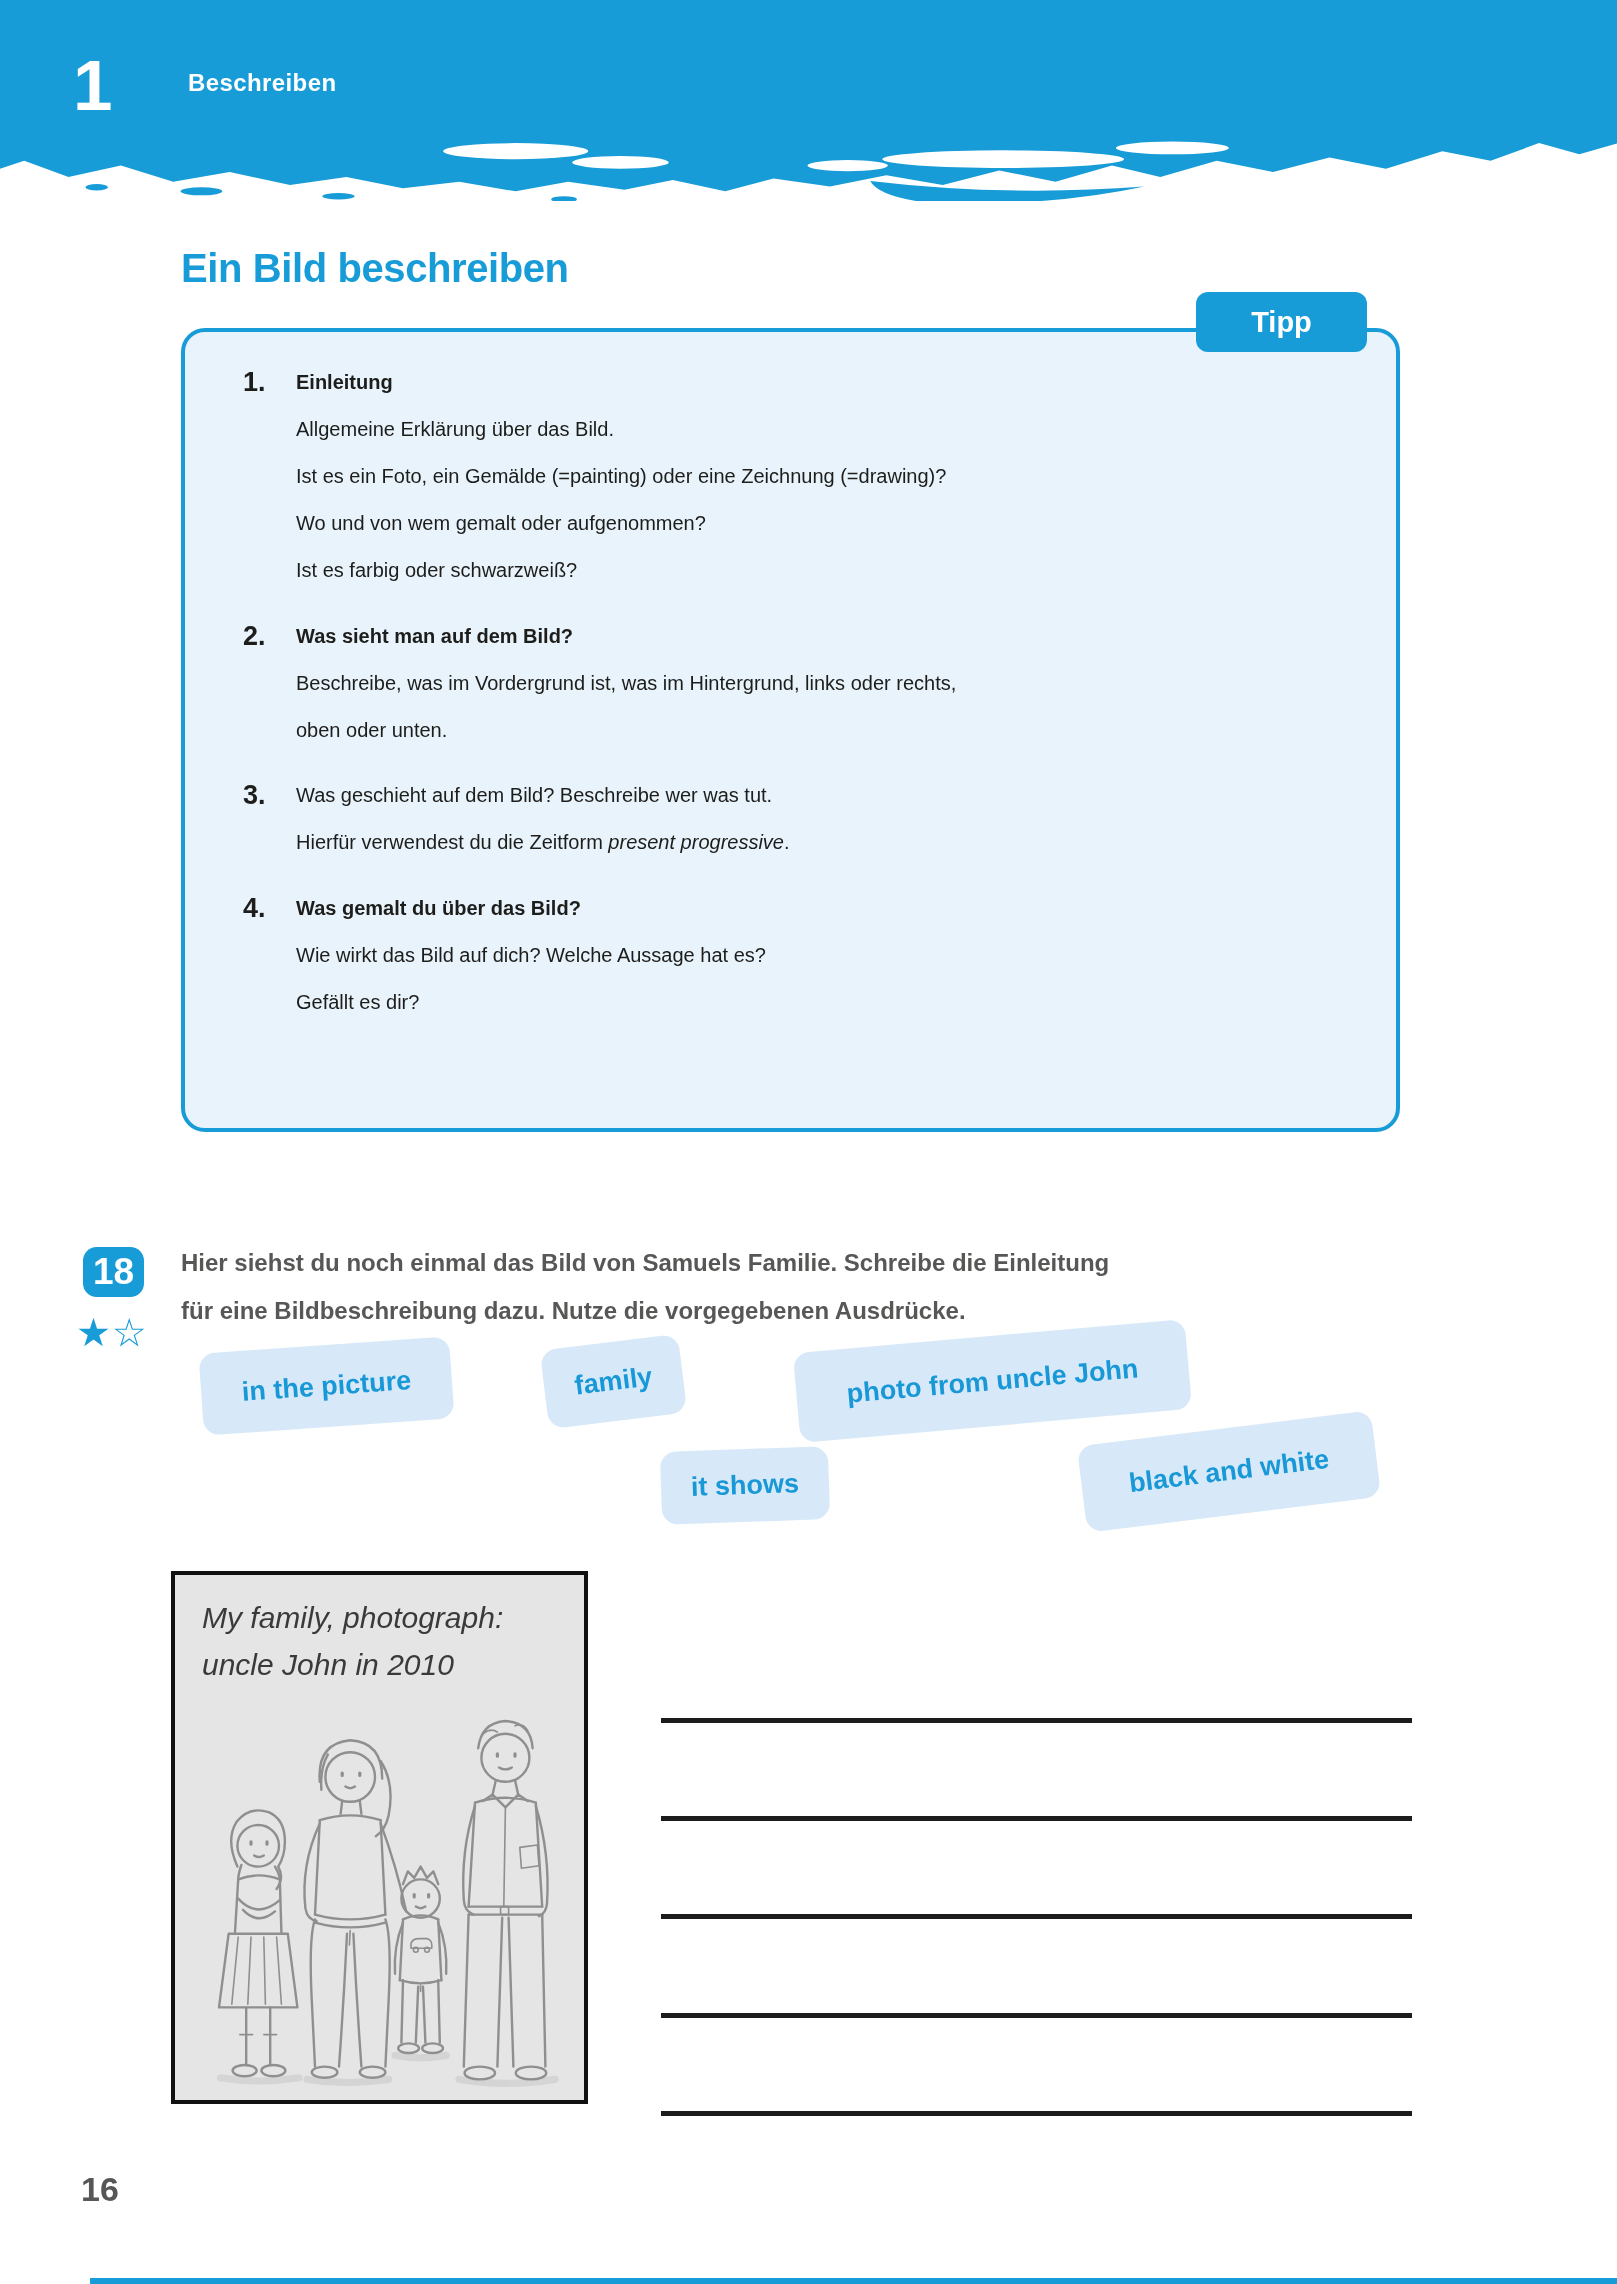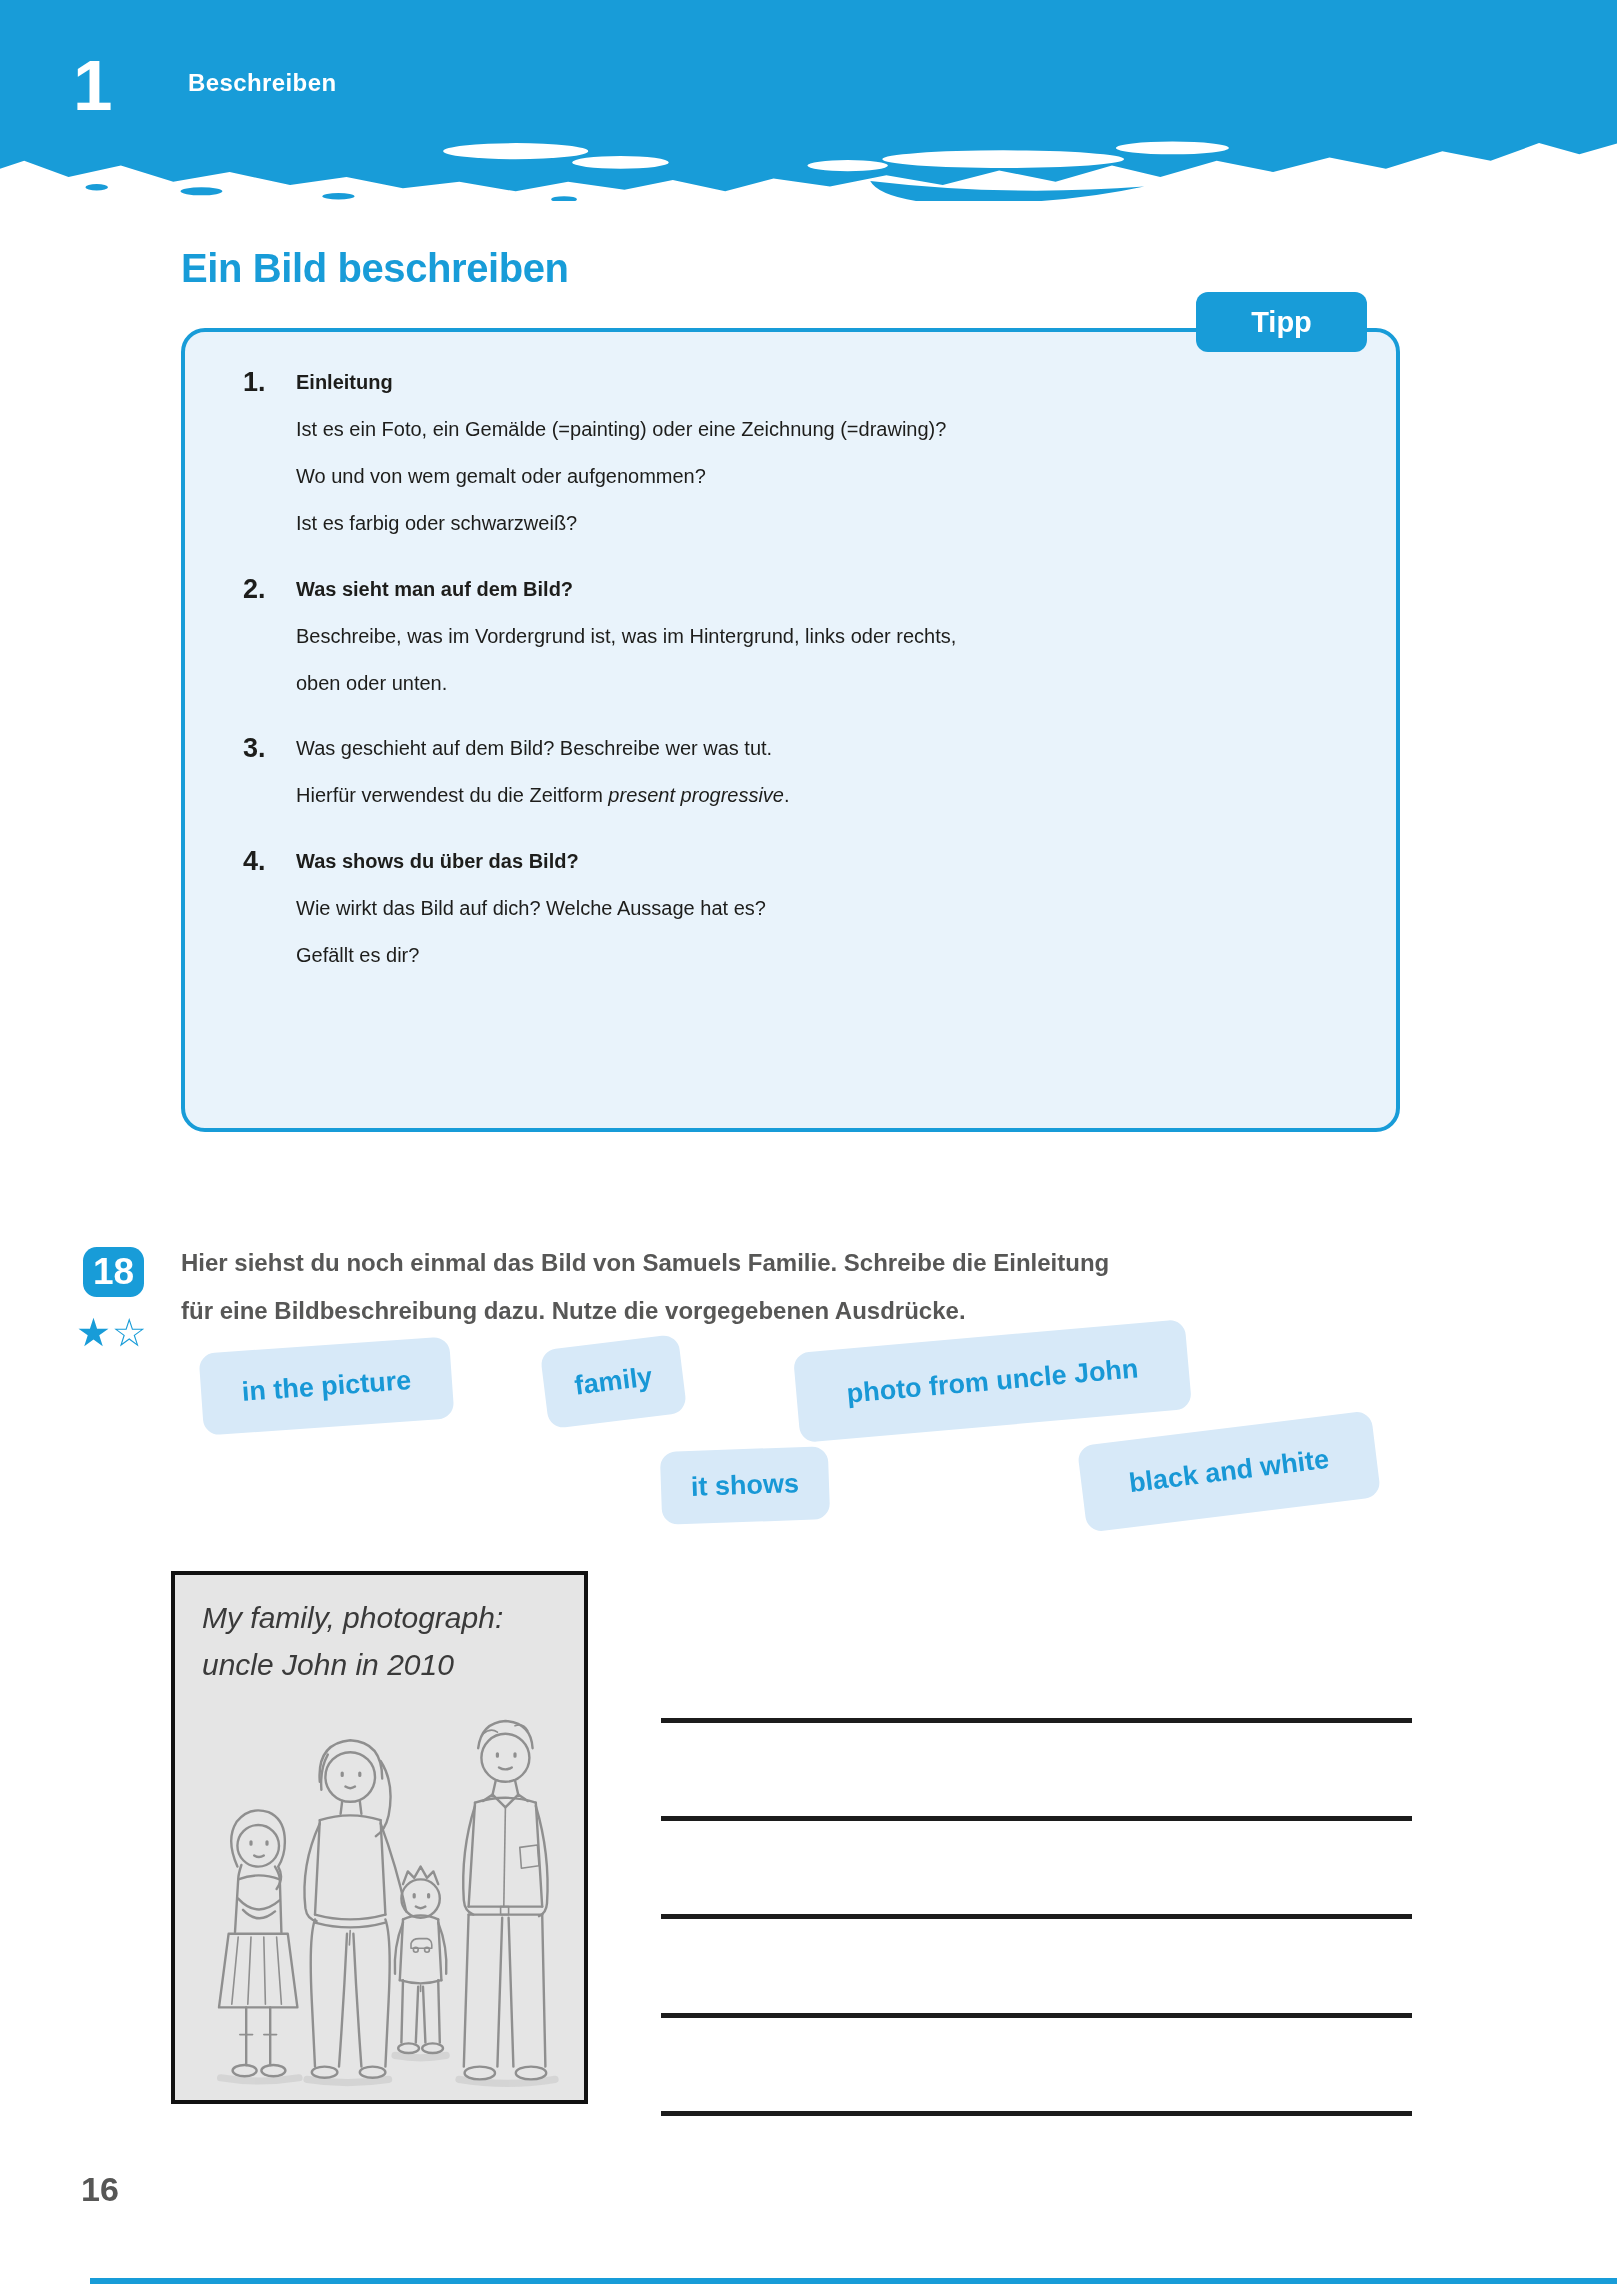--- a/index.html
+++ b/index.html
@@ -74,20 +74,21 @@
   <div class="section-title">Ein Bild beschreiben</div>
 
   <div class="tipbox">
     <div class="tip-tab">Tipp</div>
     <div class="tip-content">
 
       <div class="tip-item">
         <div class="tip-num">1.</div>
         <div class="tip-body">
           <div class="tip-title">Einleitung</div>
+          <div>Allgemeine Erklärung über das Bild.</div>
           <div>Ist es ein Foto, ein Gemälde (=painting) oder eine Zeichnung (=drawing)?</div>
           <div>Wo und von wem gemalt oder aufgenommen?</div>
           <div>Ist es farbig oder schwarzweiß?</div>
         </div>
       </div>
 
       <div class="tip-item">
         <div class="tip-num">2.</div>
         <div class="tip-body">
           <div class="tip-title">Was sieht man auf dem Bild?</div>
@@ -100,21 +101,21 @@
         <div class="tip-num">3.</div>
         <div class="tip-body">
           <div>Was geschieht auf dem Bild? Beschreibe wer was tut.</div>
           <div><span>Hierfür verwendest du die Zeitform </span><span class="it">present progressive</span><span>.</span></div>
         </div>
       </div>
 
       <div class="tip-item">
         <div class="tip-num">4.</div>
         <div class="tip-body">
-          <div class="tip-title">Was shows du über das Bild?</div>
+          <div class="tip-title">Was gemalt du über das Bild?</div>
           <div>Wie wirkt das Bild auf dich? Welche Aussage hat es?</div>
           <div>Gefällt es dir?</div>
         </div>
       </div>
 
     </div>
   </div>
 
   <div class="ex-badge">18</div>
   <div class="ex-stars"><span>★</span><span>☆</span></div>

